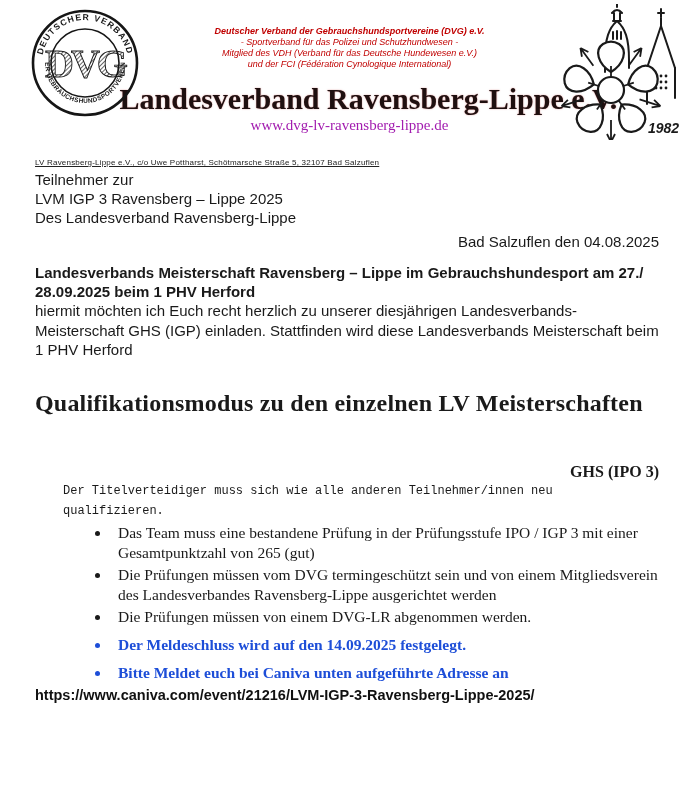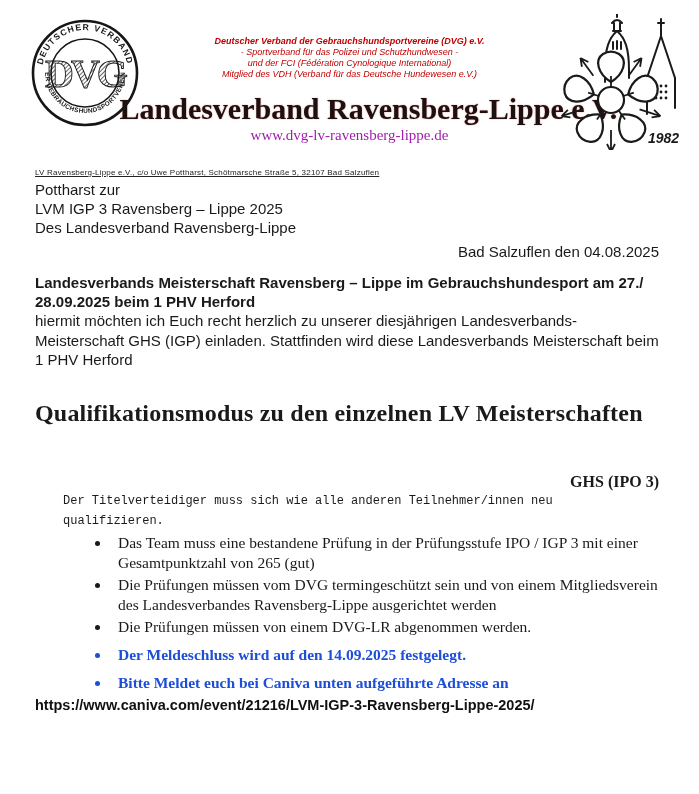--- a/index.html
+++ b/index.html
@@ -4,21 +4,21 @@
 <style>
   html,body { margin:0; padding:0; }
   body {
     width:699px; height:794px; background:#ffffff; overflow:hidden;
     font-family:"Liberation Sans", sans-serif; color:#1a1a1a; position:relative;
   }
   
   .header { position:relative; height:140px; }
   .logo-left  { position:absolute; left:30px;  top:6px;  width:110px; height:110px; }
   .logo-right { position:absolute; right:2px;  top:2px;  width:142px; height:136px; }
-  .header-center { width:460px; margin:12px auto; text-align:center; padding-top:24px; }
+  .header-center { width:460px; margin:2px auto; text-align:center; padding-top:24px; }
   .org-line {
     color:#c00000; font-style:italic; font-size:9px; line-height:11px; font-weight:bold;
   }
   .org-line.sub { font-weight:normal; }
   .page-title {
     font-family:"Liberation Serif", serif; font-weight:bold; font-size:30px;
     color:#1f1010; margin-top:13px; line-height:32px; white-space:nowrap;
     text-shadow:0 0 1.5px rgba(178,38,38,0.55);
   }
   .site { font-family:"Liberation Serif", serif; font-size:15px; margin-top:2px; color:#a21caf; }
@@ -77,22 +77,22 @@
     </text>
     <text font-family="Liberation Sans, sans-serif" font-size="6.4" font-weight="bold" fill="#161616" letter-spacing="0.4">
       <textPath href="#arcBottom" startOffset="50%" text-anchor="middle">DER GEBRAUCHSHUNDSPORTVEREINE</textPath>
     </text>
     <text x="55" y="69" text-anchor="middle" font-family="Liberation Serif, serif" font-weight="bold" font-size="40" letter-spacing="-3" fill="url(#hatch)" stroke="#161616" stroke-width="0.9">DVG</text>
   </svg>
 
   <div class="header-center">
     <div class="org-line">Deutscher Verband der Gebrauchshundsportvereine (DVG) e.V.</div>
     <div class="org-line sub">- Sportverband für das Polizei und Schutzhundwesen -</div>
+    <div class="org-line sub">Mitglied des VDH (Verband für das Deutsche Hundewesen e.V.)</div>
     <div class="org-line sub">und der FCI (Fédération Cynologique International)</div>
-    <div class="org-line sub">Mitglied des VDH (Verband für das Deutsche Hundewesen e.V.)</div>
     <div class="page-title">Landesverband Ravensberg-Lippe e.V.</div>
     <div class="site">www.dvg-lv-ravensberg-lippe.de</div>
   </div>
 
   <svg class="logo-right" viewBox="0 0 142 136">
     <g fill="none" stroke="#1a1a1a" stroke-width="2" stroke-linecap="round" stroke-linejoin="round">
 
       <path d="M50,56 C50,34 54,24 62,17 C70,24 74,34 74,56"></path>
       <path d="M58,17 h8 M59,16 v-7 M65,16 v-7 M57,9 q5,-6 10,0 M62,3 v-3"></path>
       <path d="M58,28 v7 M62,27 v8 M66,28 v7"></path>
@@ -141,21 +141,21 @@
     </g>
     <text x="93" y="129" font-family="Liberation Sans, sans-serif" font-size="14" font-weight="bold" font-style="italic" fill="#1a1a1a">1982</text>
   </svg>
 </div>
 
 <div class="letter">
 
   <div class="sender">LV Ravensberg-Lippe e.V., c/o Uwe Pottharst, Schötmarsche Straße 5, 32107 Bad Salzuflen</div>
 
   <div class="intro-block">
-    <div class="intro-line">Pottharst zur</div>
+    <div class="intro-line">Teilnehmer zur</div>
     <div class="intro-line">LVM IGP 3 Ravensberg – Lippe 2025</div>
     <div class="intro-line">Des Landesverband Ravensberg-Lippe</div>
   </div>
 
   <div class="dateline">Bad Salzuflen den 04.08.2025</div>
 
   <div class="subject">Landesverbands Meisterschaft Ravensberg – Lippe im Gebrauchshundesport am 27./ 28.09.2025 beim 1 PHV Herford</div>
 
   <div class="body-par">hiermit möchten ich Euch recht herzlich zu unserer diesjährigen Landesverbands- Meisterschaft GHS (IGP) einladen. Stattfinden wird diese Landesverbands Meisterschaft beim 1 PHV Herford</div>
 

